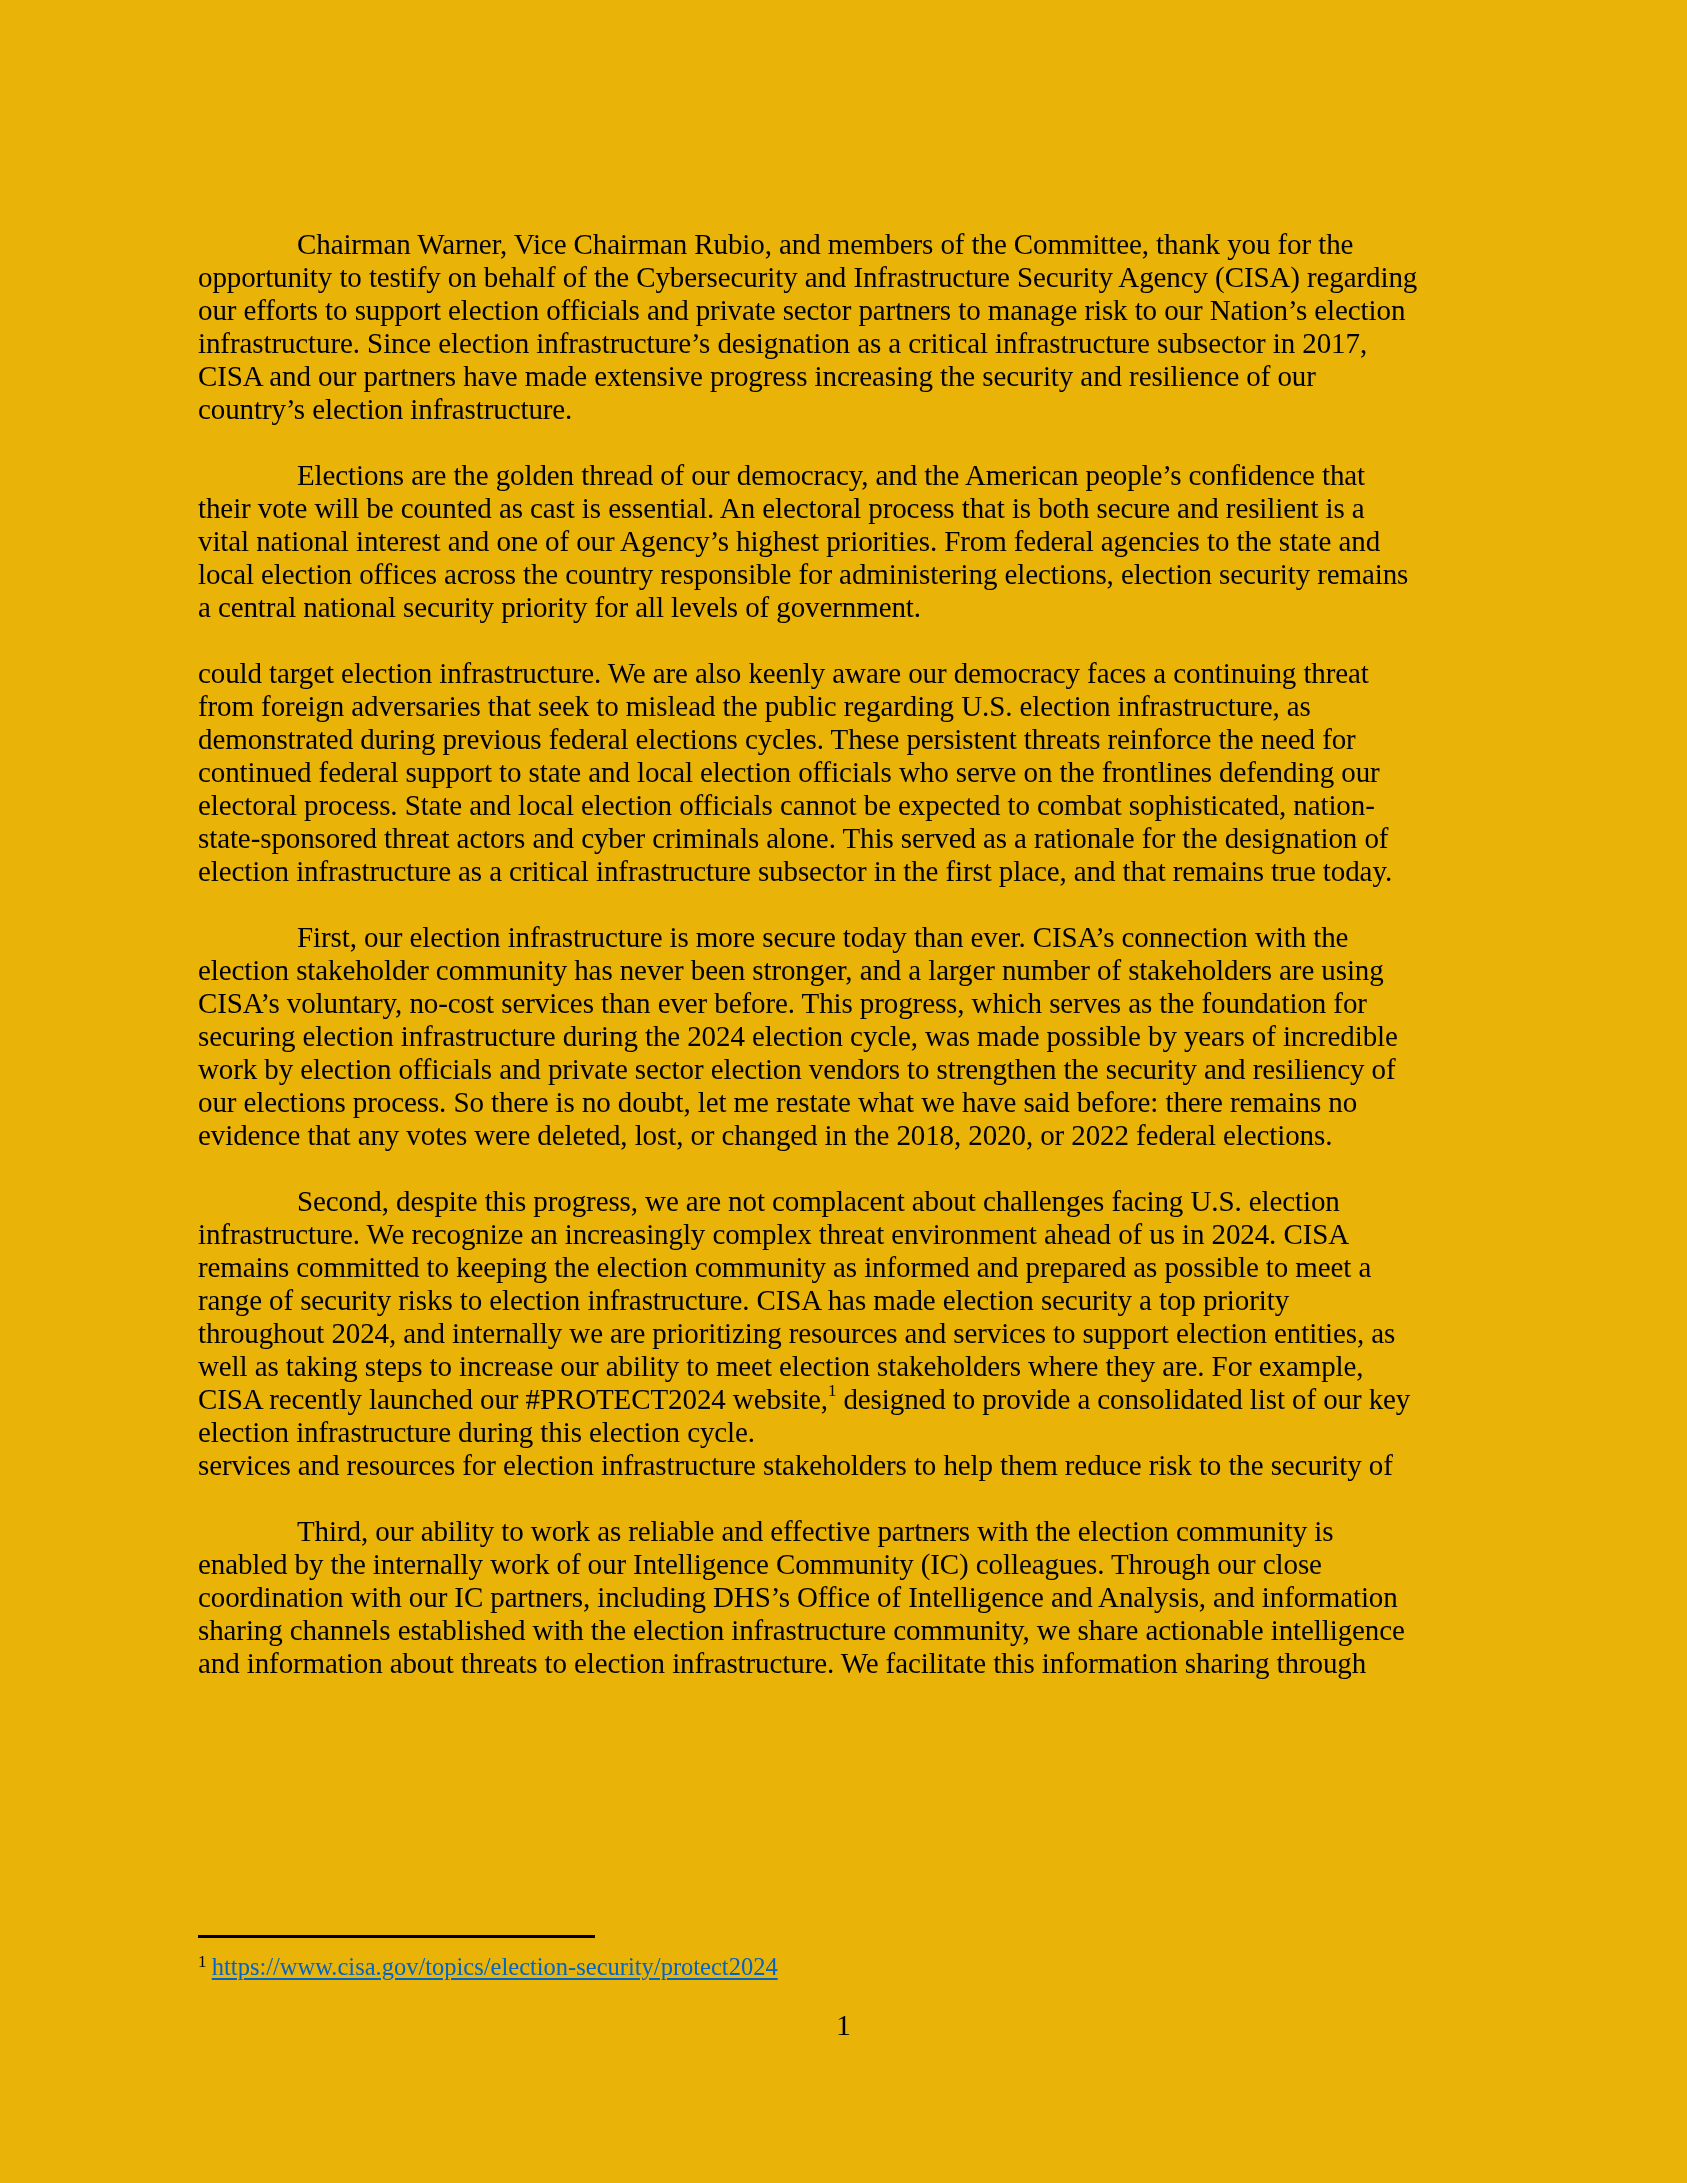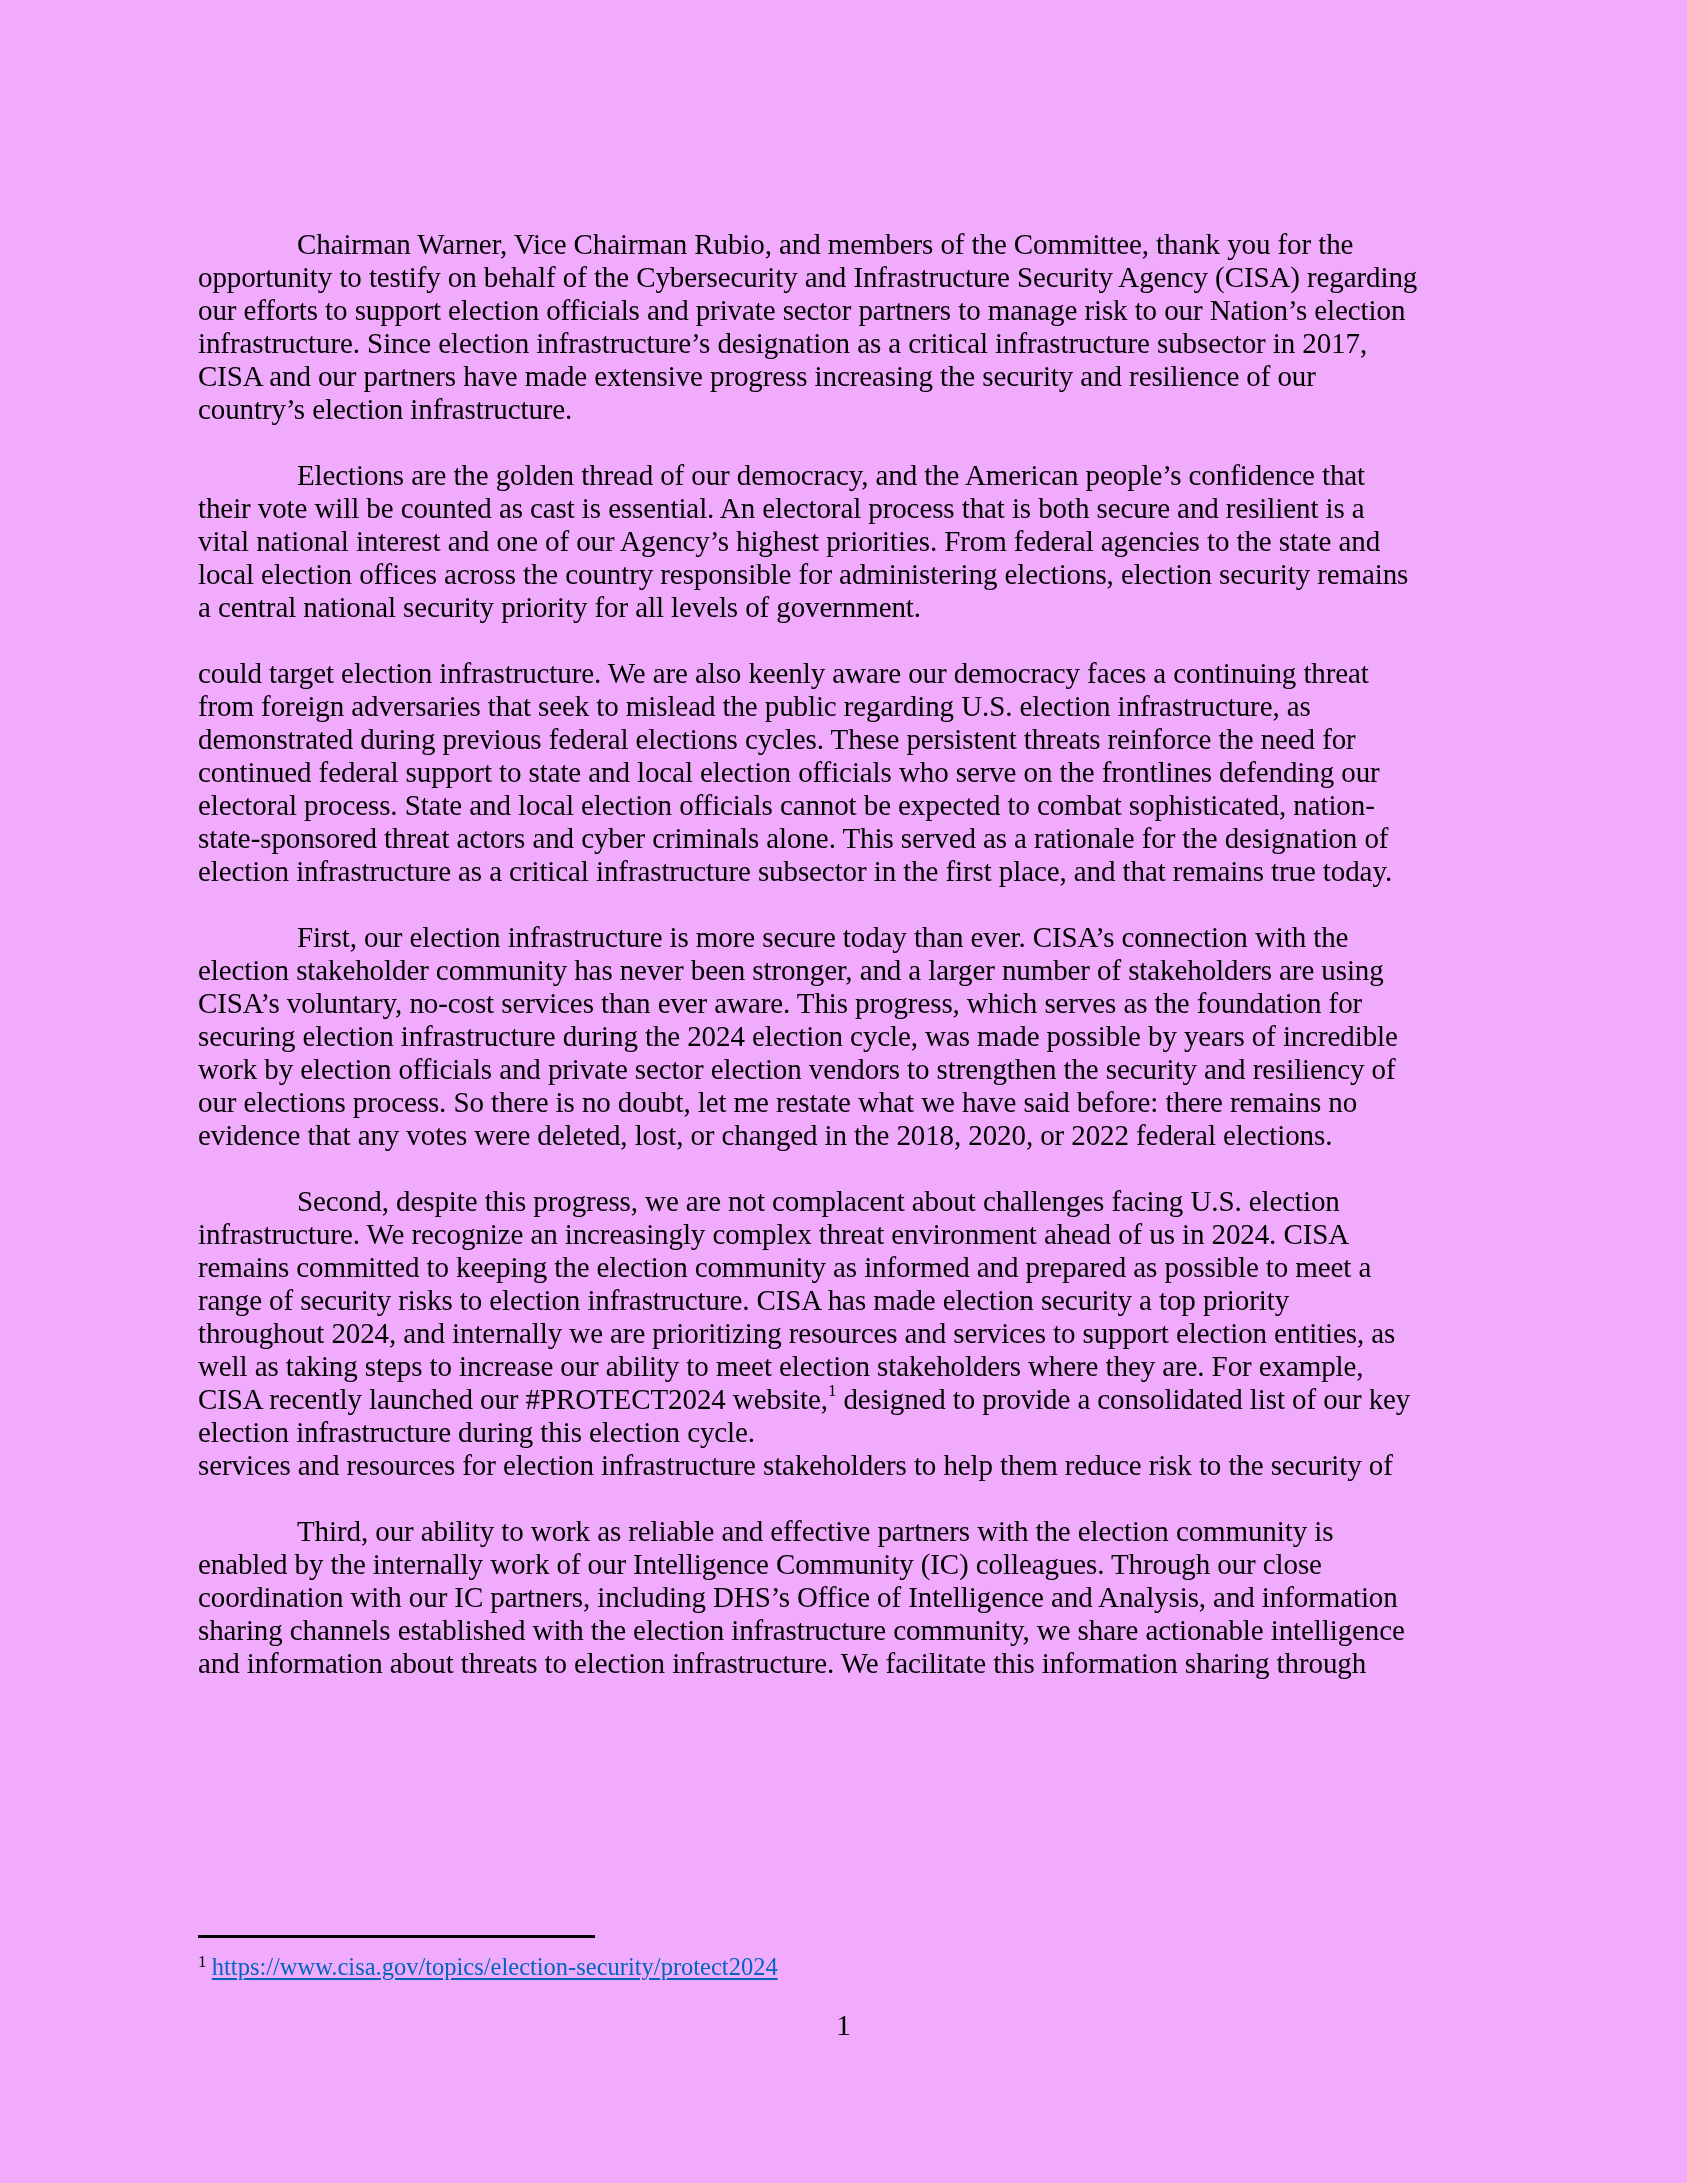--- a/index.html
+++ b/index.html
@@ -1,19 +1,19 @@
 <!DOCTYPE html>
 <html style="font-size:10.6px"><head>
 <meta charset="utf-8">
 <style>
   html, body { margin: 0; padding: 0; background: #ffffff; }
   body { width: 1687px; height: 2183px; position: relative; overflow: hidden; }
   .page {
     position: absolute; left: 0; top: 0; width: 1687px; height: 2183px;
-    background: #f0abfc;
+    background: #eab308;
     font-family: "Liberation Serif", "DejaVu Serif", serif;
     color: #000000;
   }
   .body-text {
     position: absolute; left: 198px; top: 228px; width: 1290px;
   }
   .para {
     font-size: 29px;
     line-height: 33px;
     margin: 0 0 33px 0;
@@ -67,21 +67,21 @@
       <span class="line">continued federal support to state and local election officials who serve on the frontlines defending our</span>
       <span class="line">electoral process. State and local election officials cannot be expected to combat sophisticated, nation-</span>
       <span class="line">state-sponsored threat actors and cyber criminals alone. This served as a rationale for the designation of</span>
       <span class="line">election infrastructure as a critical infrastructure subsector in the first place, and that remains true today.</span>
     </p>
 
 
     <p class="para lines">
       <span class="line first">First, our election infrastructure is more secure today than ever. CISA’s connection with the</span>
       <span class="line">election stakeholder community has never been stronger, and a larger number of stakeholders are using</span>
-      <span class="line">CISA’s voluntary, no-cost services than ever aware. This progress, which serves as the foundation for</span>
+      <span class="line">CISA’s voluntary, no-cost services than ever before. This progress, which serves as the foundation for</span>
       <span class="line">securing election infrastructure during the 2024 election cycle, was made possible by years of incredible</span>
       <span class="line">work by election officials and private sector election vendors to strengthen the security and resiliency of</span>
       <span class="line">our elections process. So there is no doubt, let me restate what we have said before: there remains no</span>
       <span class="line">evidence that any votes were deleted, lost, or changed in the 2018, 2020, or 2022 federal elections.</span>
     </p>
 
     <p class="para lines">
       <span class="line first">Second, despite this progress, we are not complacent about challenges facing U.S. election</span>
       <span class="line">infrastructure. We recognize an increasingly complex threat environment ahead of us in 2024. CISA</span>
       <span class="line">remains committed to keeping the election community as informed and prepared as possible to meet a</span>

